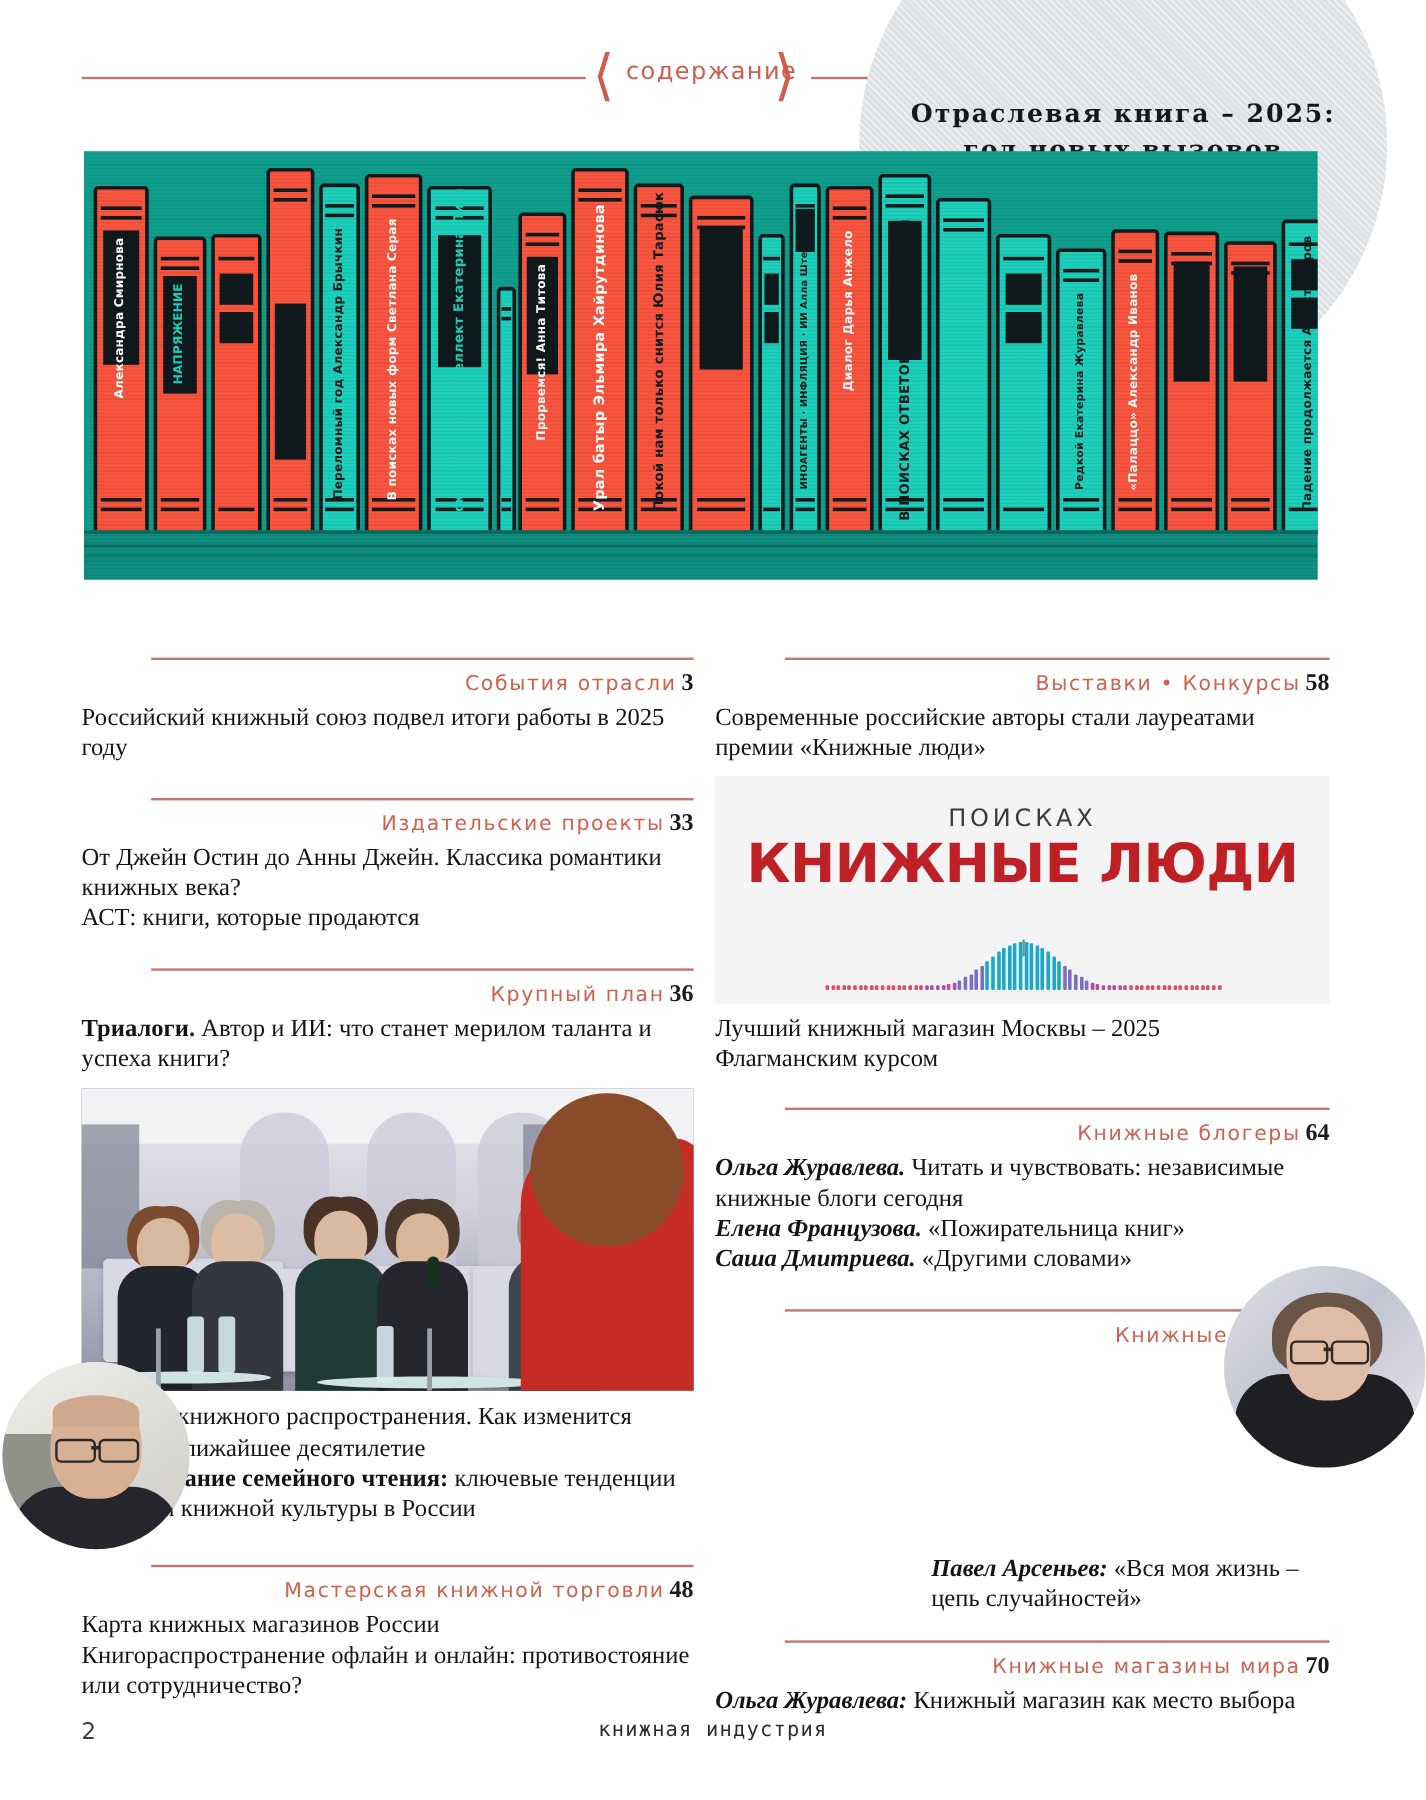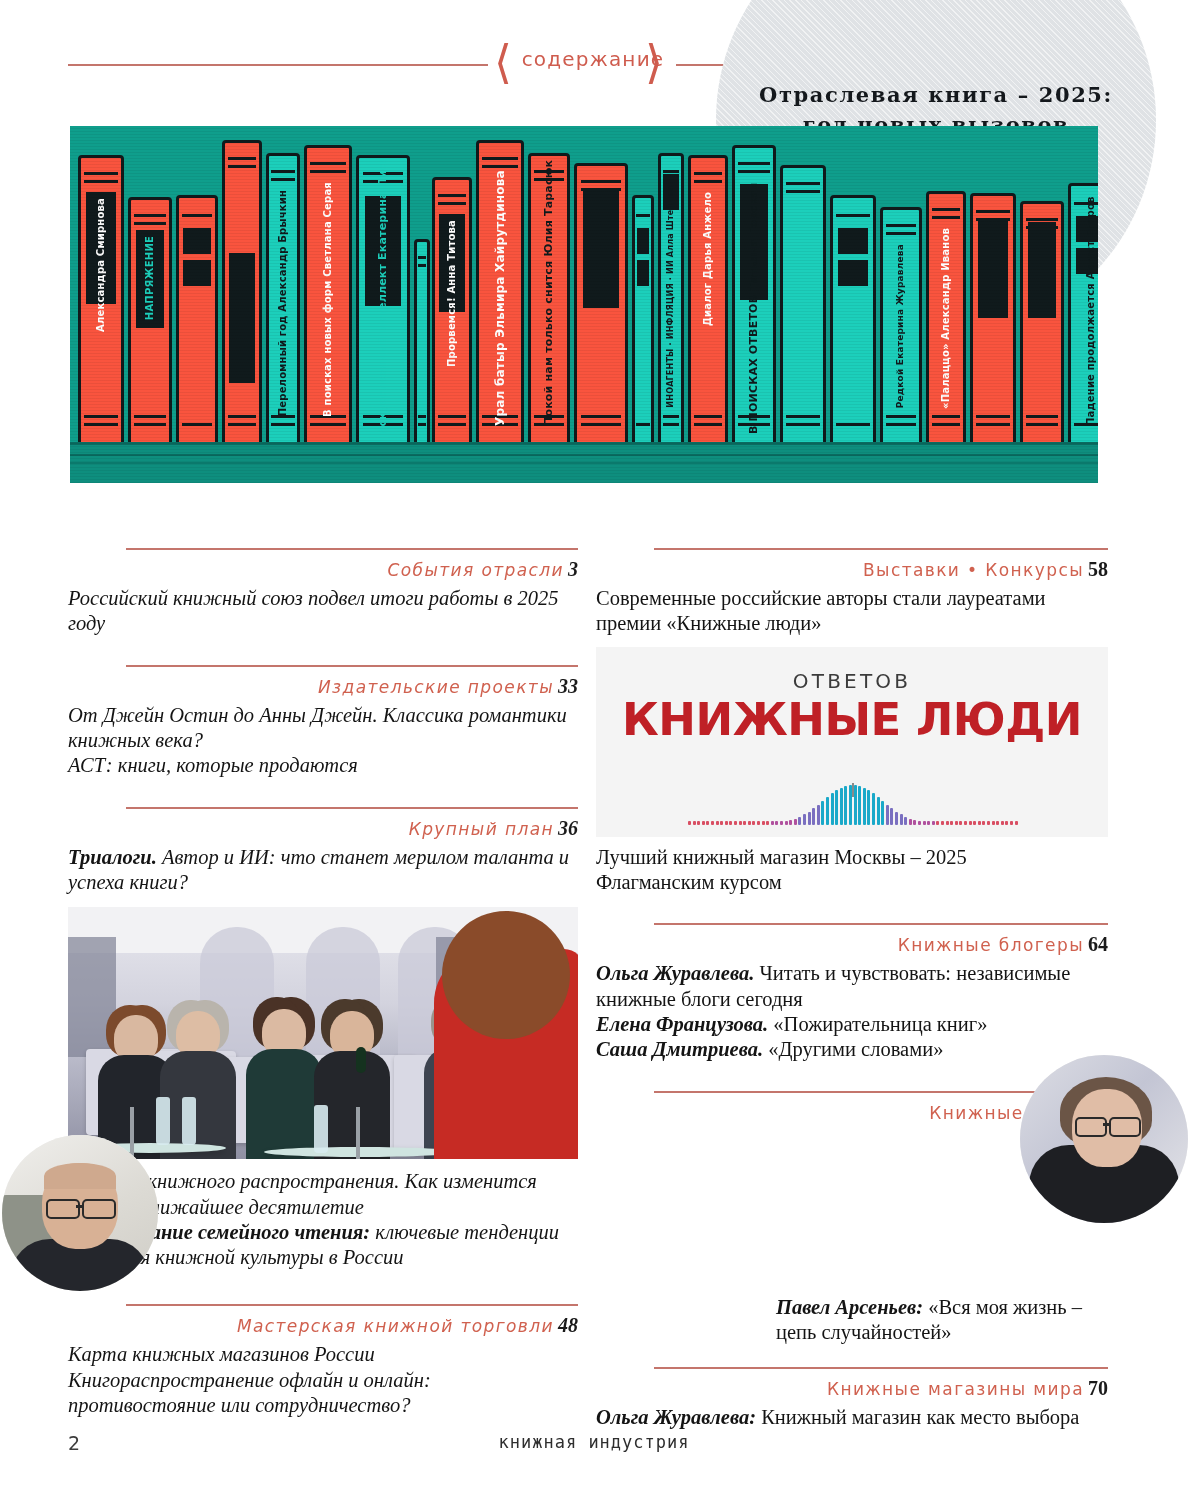--- a/index.html
+++ b/index.html
@@ -111,21 +111,21 @@
     font-family:"DejaVu Sans", sans-serif;
     font-weight:700; white-space:nowrap; letter-spacing:.2px;
     line-height:1.05;
   }
   .tx-w { color:#ffffff; }
   .tx-d { color:#101a1c; }
   .tx-t { color:#1ccfbb; }
 
   
   .col { position:absolute; top:548px; }
-  .col-left  { left:68px;  width:510px;font-style:italic; }
+  .col-left  { left:68px;  width:510px; }
   .col-right { left:596px; width:512px; }
 
   .sec { margin-bottom:0; }
   .sec-rule {
     height:2px; background:#c4756c; margin:0 0 8px 58px;
   }
   .sec-head {
     text-align:right;
     font-family:"DejaVu Sans", sans-serif;
     font-size:17px; letter-spacing:1.4px;
@@ -529,21 +529,21 @@
   <div class="sec">
     <div class="sec-rule"></div>
     <div class="sec-head">
       <span>Выставки  •  Конкурсы</span><span class="pg">58</span>
     </div>
     <div class="items">
       <p>Современные российские авторы стали лауреатами премии «Книжные люди»</p>
     </div>
 
     <div class="award">
-      <div class="aw-premia">ОТВЕТОВ</div>
+      <div class="aw-premia">ПОИСКАХ</div>
       <div class="aw-title">КНИЖНЫЕ ЛЮДИ</div>
       <div class="aw-tick"></div>
       <div class="aw-graph" id="aw-graph">
           <div style="position: absolute; bottom: 4px; width: 3px; border-radius: 1px; left: 92px; height: 4px; background: rgb(217, 79, 99);"></div>
           <div style="position: absolute; bottom: 4px; width: 3px; border-radius: 1px; left: 96.6px; height: 4px; background: rgb(217, 79, 99);"></div>
           <div style="position: absolute; bottom: 4px; width: 3px; border-radius: 1px; left: 101.2px; height: 4px; background: rgb(217, 79, 99);"></div>
           <div style="position: absolute; bottom: 4px; width: 3px; border-radius: 1px; left: 105.8px; height: 4px; background: rgb(217, 79, 99);"></div>
           <div style="position: absolute; bottom: 4px; width: 3px; border-radius: 1px; left: 110.4px; height: 4px; background: rgb(217, 79, 99);"></div>
           <div style="position: absolute; bottom: 4px; width: 3px; border-radius: 1px; left: 115px; height: 4px; background: rgb(217, 79, 99);"></div>
           <div style="position: absolute; bottom: 4px; width: 3px; border-radius: 1px; left: 119.6px; height: 4px; background: rgb(217, 79, 99);"></div>

